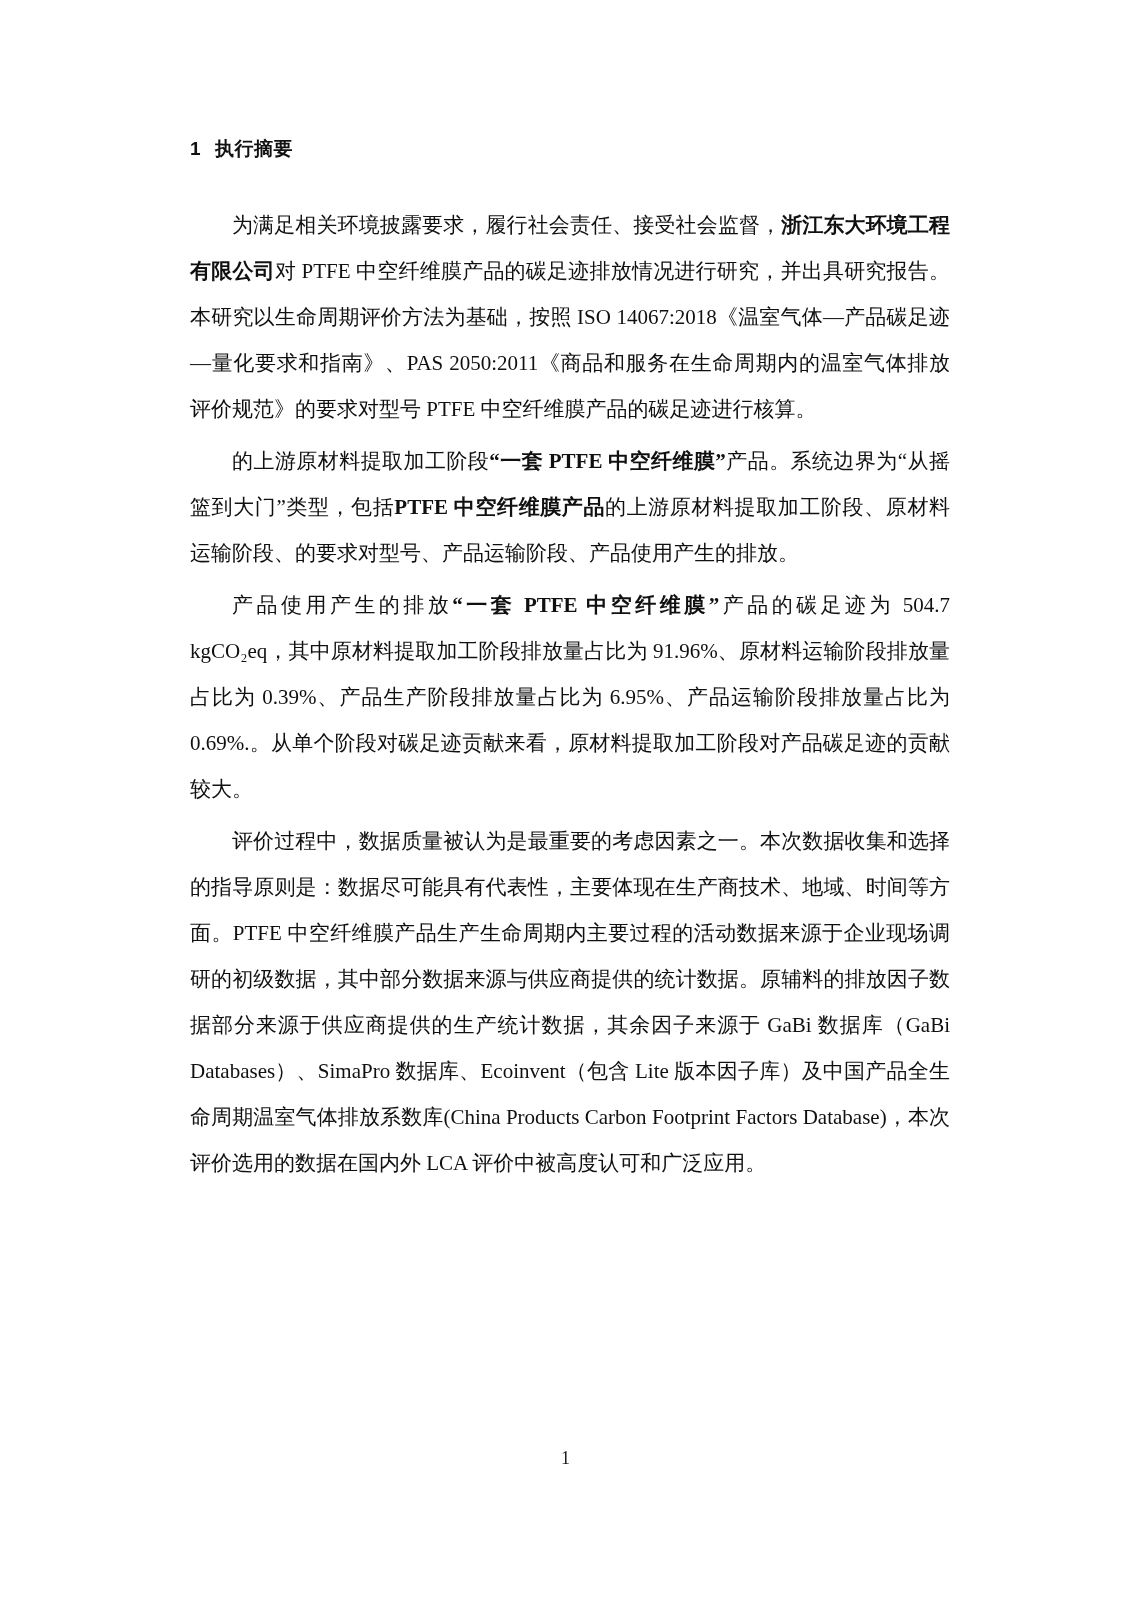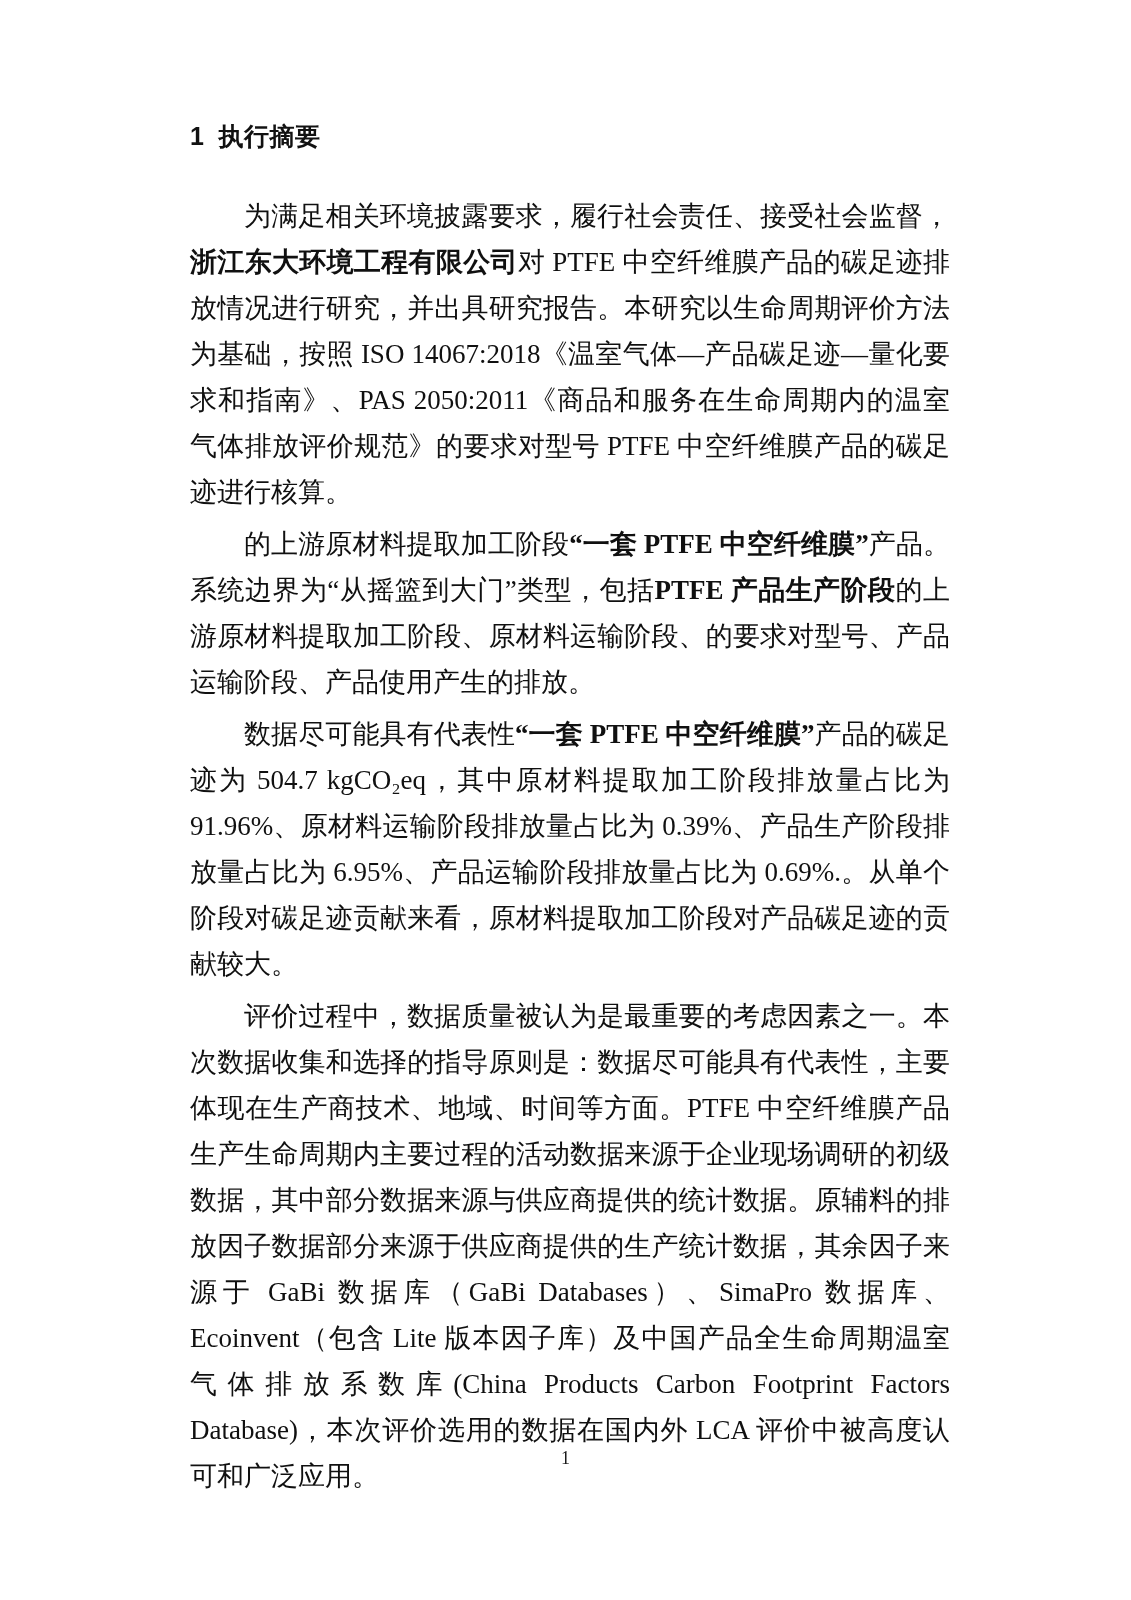--- a/index.html
+++ b/index.html
@@ -18,32 +18,32 @@
     overflow: hidden;
   }
   .content {
     position: absolute;
     left: 190px;
     top: 120px;
     width: 760px;
   }
   .heading {
     font-family: "Liberation Sans", "DejaVu Sans", sans-serif;
-    font-size: 25px;
+    font-size: 19px;
     font-weight: bold;
     letter-spacing: 0.5px;
-    margin: 0 0 40px 0;
+    margin: 16px 0 40px 0;
     color: #111;
   }
   .heading .num {
     margin-right: 14px;
   }
   p.para {
     margin: 0 0 6px 0;
-    font-size: 27px;
+    font-size: 21px;
     line-height: 46px;
     text-align: justify;
     text-justify: inter-ideograph;
     text-indent: 2em;
     color: #101010;
   }
   b, .b {
     font-weight: bold;
   }
   .pagenum {
@@ -62,21 +62,21 @@
 
 <div class="page">
 
   <div class="content">
 
     <h1 class="heading">
       <span class="num">1</span><span>执行摘要</span>
     </h1>
 
     <p class="para" id="p1"><span>为满足相关环境披露要求，履行社会责任、接受社会监督，</span><b>浙江东大环境工程有限公司</b><span>对 PTFE 中空纤维膜产品的碳足迹排放情况进行研究，并出具研究报告。本研究以生命周期评价方法为基础，按照 ISO 14067:2018《温室气体—产品碳足迹—量化要求和指南》、PAS 2050:2011《商品和服务在生命周期内的温室气体排放评价规范》的要求对型号 PTFE 中空纤维膜产品的碳足迹进行核算。</span></p>
-    <p class="para" id="p2"><span>的上游原材料提取加工阶段</span><b>“一套 PTFE 中空纤维膜”</b><span>产品。系统边界为“从摇篮到大门”类型，包括</span><b>PTFE 产品生产阶段</b><span>的上游原材料提取加工阶段、原材料运输阶段、的要求对型号、产品运输阶段、产品使用产生的排放。</span></p>
-    <p class="para" id="p3"><span>数据尽可能具有代表性</span><b>“一套 PTFE 中空纤维膜”</b><span>产品的碳足迹为 504.7 kgCO₂eq，其中原材料提取加工阶段排放量占比为 91.96%、原材料运输阶段排放量占比为 0.39%、产品生产阶段排放量占比为 6.95%、产品运输阶段排放量占比为 0.69%.。从单个阶段对碳足迹贡献来看，原材料提取加工阶段对产品碳足迹的贡献较大。</span></p>
+    <p class="para" id="p2"><span>的上游原材料提取加工阶段</span><b>“一套 PTFE 中空纤维膜”</b><span>产品。系统边界为“从摇篮到大门”类型，包括</span><b>PTFE 中空纤维膜产品</b><span>的上游原材料提取加工阶段、原材料运输阶段、的要求对型号、产品运输阶段、产品使用产生的排放。</span></p>
+    <p class="para" id="p3"><span>产品使用产生的排放</span><b>“一套 PTFE 中空纤维膜”</b><span>产品的碳足迹为 504.7 kgCO₂eq，其中原材料提取加工阶段排放量占比为 91.96%、原材料运输阶段排放量占比为 0.39%、产品生产阶段排放量占比为 6.95%、产品运输阶段排放量占比为 0.69%.。从单个阶段对碳足迹贡献来看，原材料提取加工阶段对产品碳足迹的贡献较大。</span></p>
     <p class="para" id="p4"><span>评价过程中，数据质量被认为是最重要的考虑因素之一。本次数据收集和选择的指导原则是：数据尽可能具有代表性，主要体现在生产商技术、地域、时间等方面。PTFE 中空纤维膜产品生产生命周期内主要过程的活动数据来源于企业现场调研的初级数据，其中部分数据来源与供应商提供的统计数据。原辅料的排放因子数据部分来源于供应商提供的生产统计数据，其余因子来源于 GaBi 数据库（GaBi Databases）、SimaPro 数据库、Ecoinvent（包含 Lite 版本因子库）及中国产品全生命周期温室气体排放系数库(China Products Carbon Footprint Factors Database)，本次评价选用的数据在国内外 LCA 评价中被高度认可和广泛应用。</span></p>
 
   </div>
 
   <div class="pagenum">1</div>
 
 </div>
 
 </body></html>

